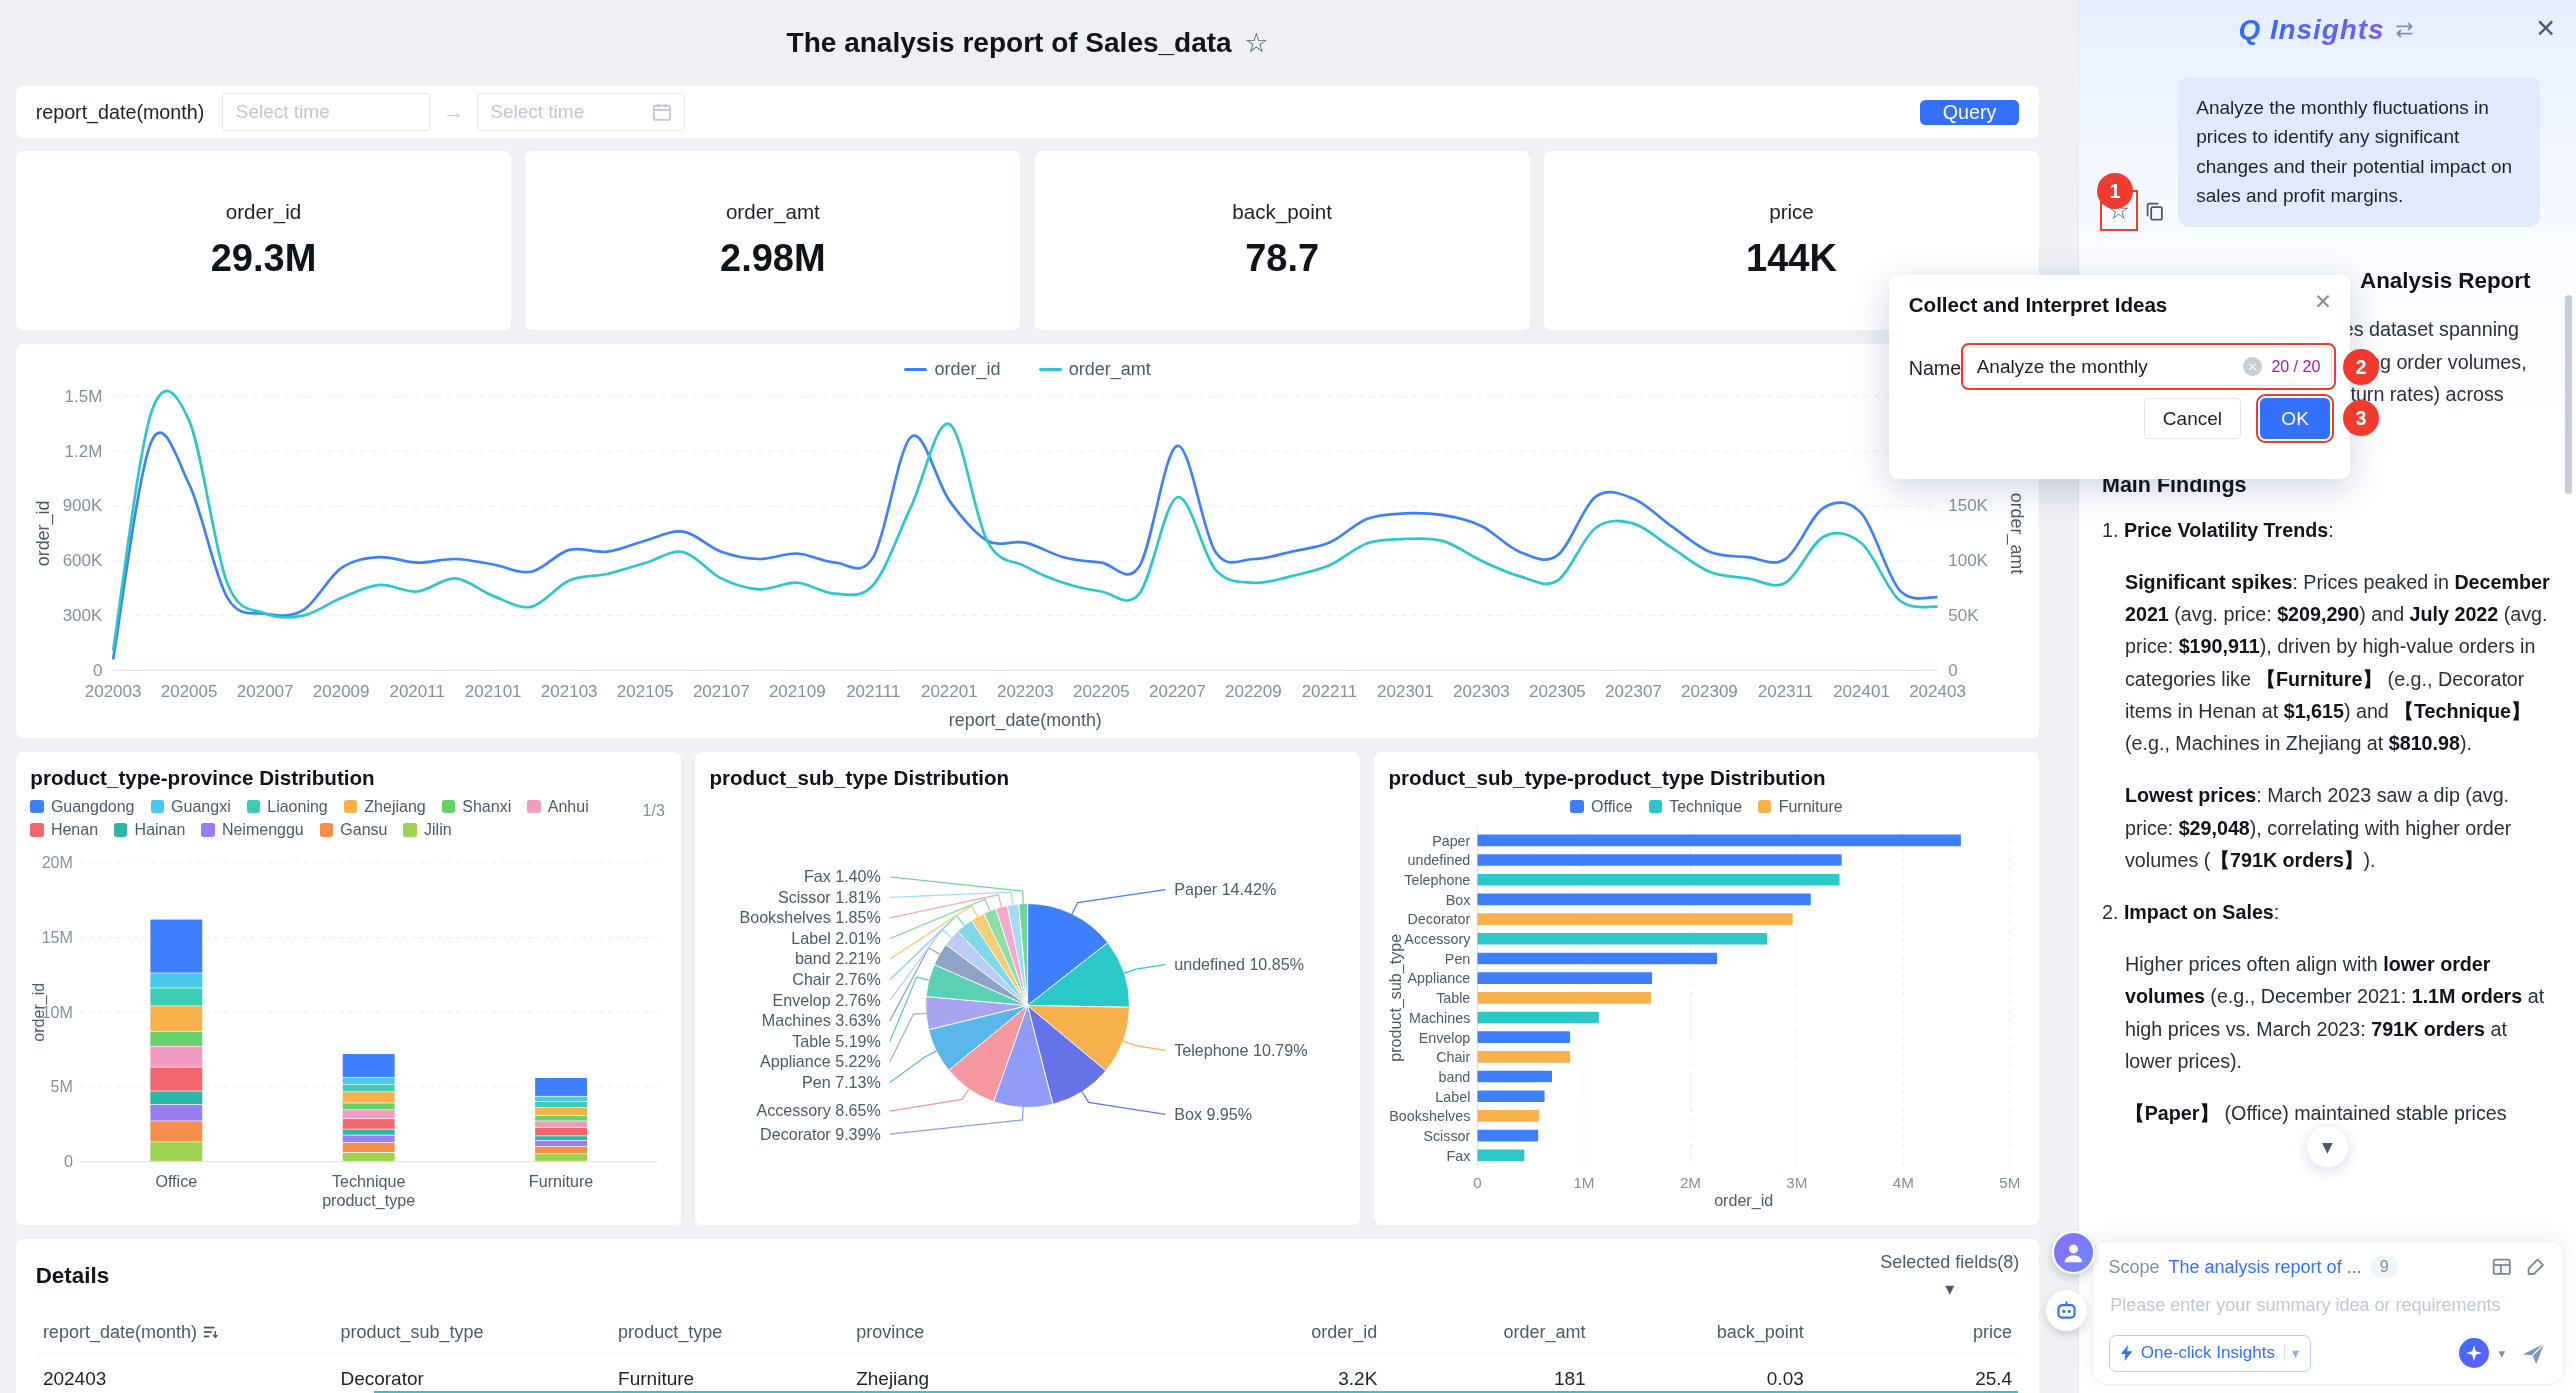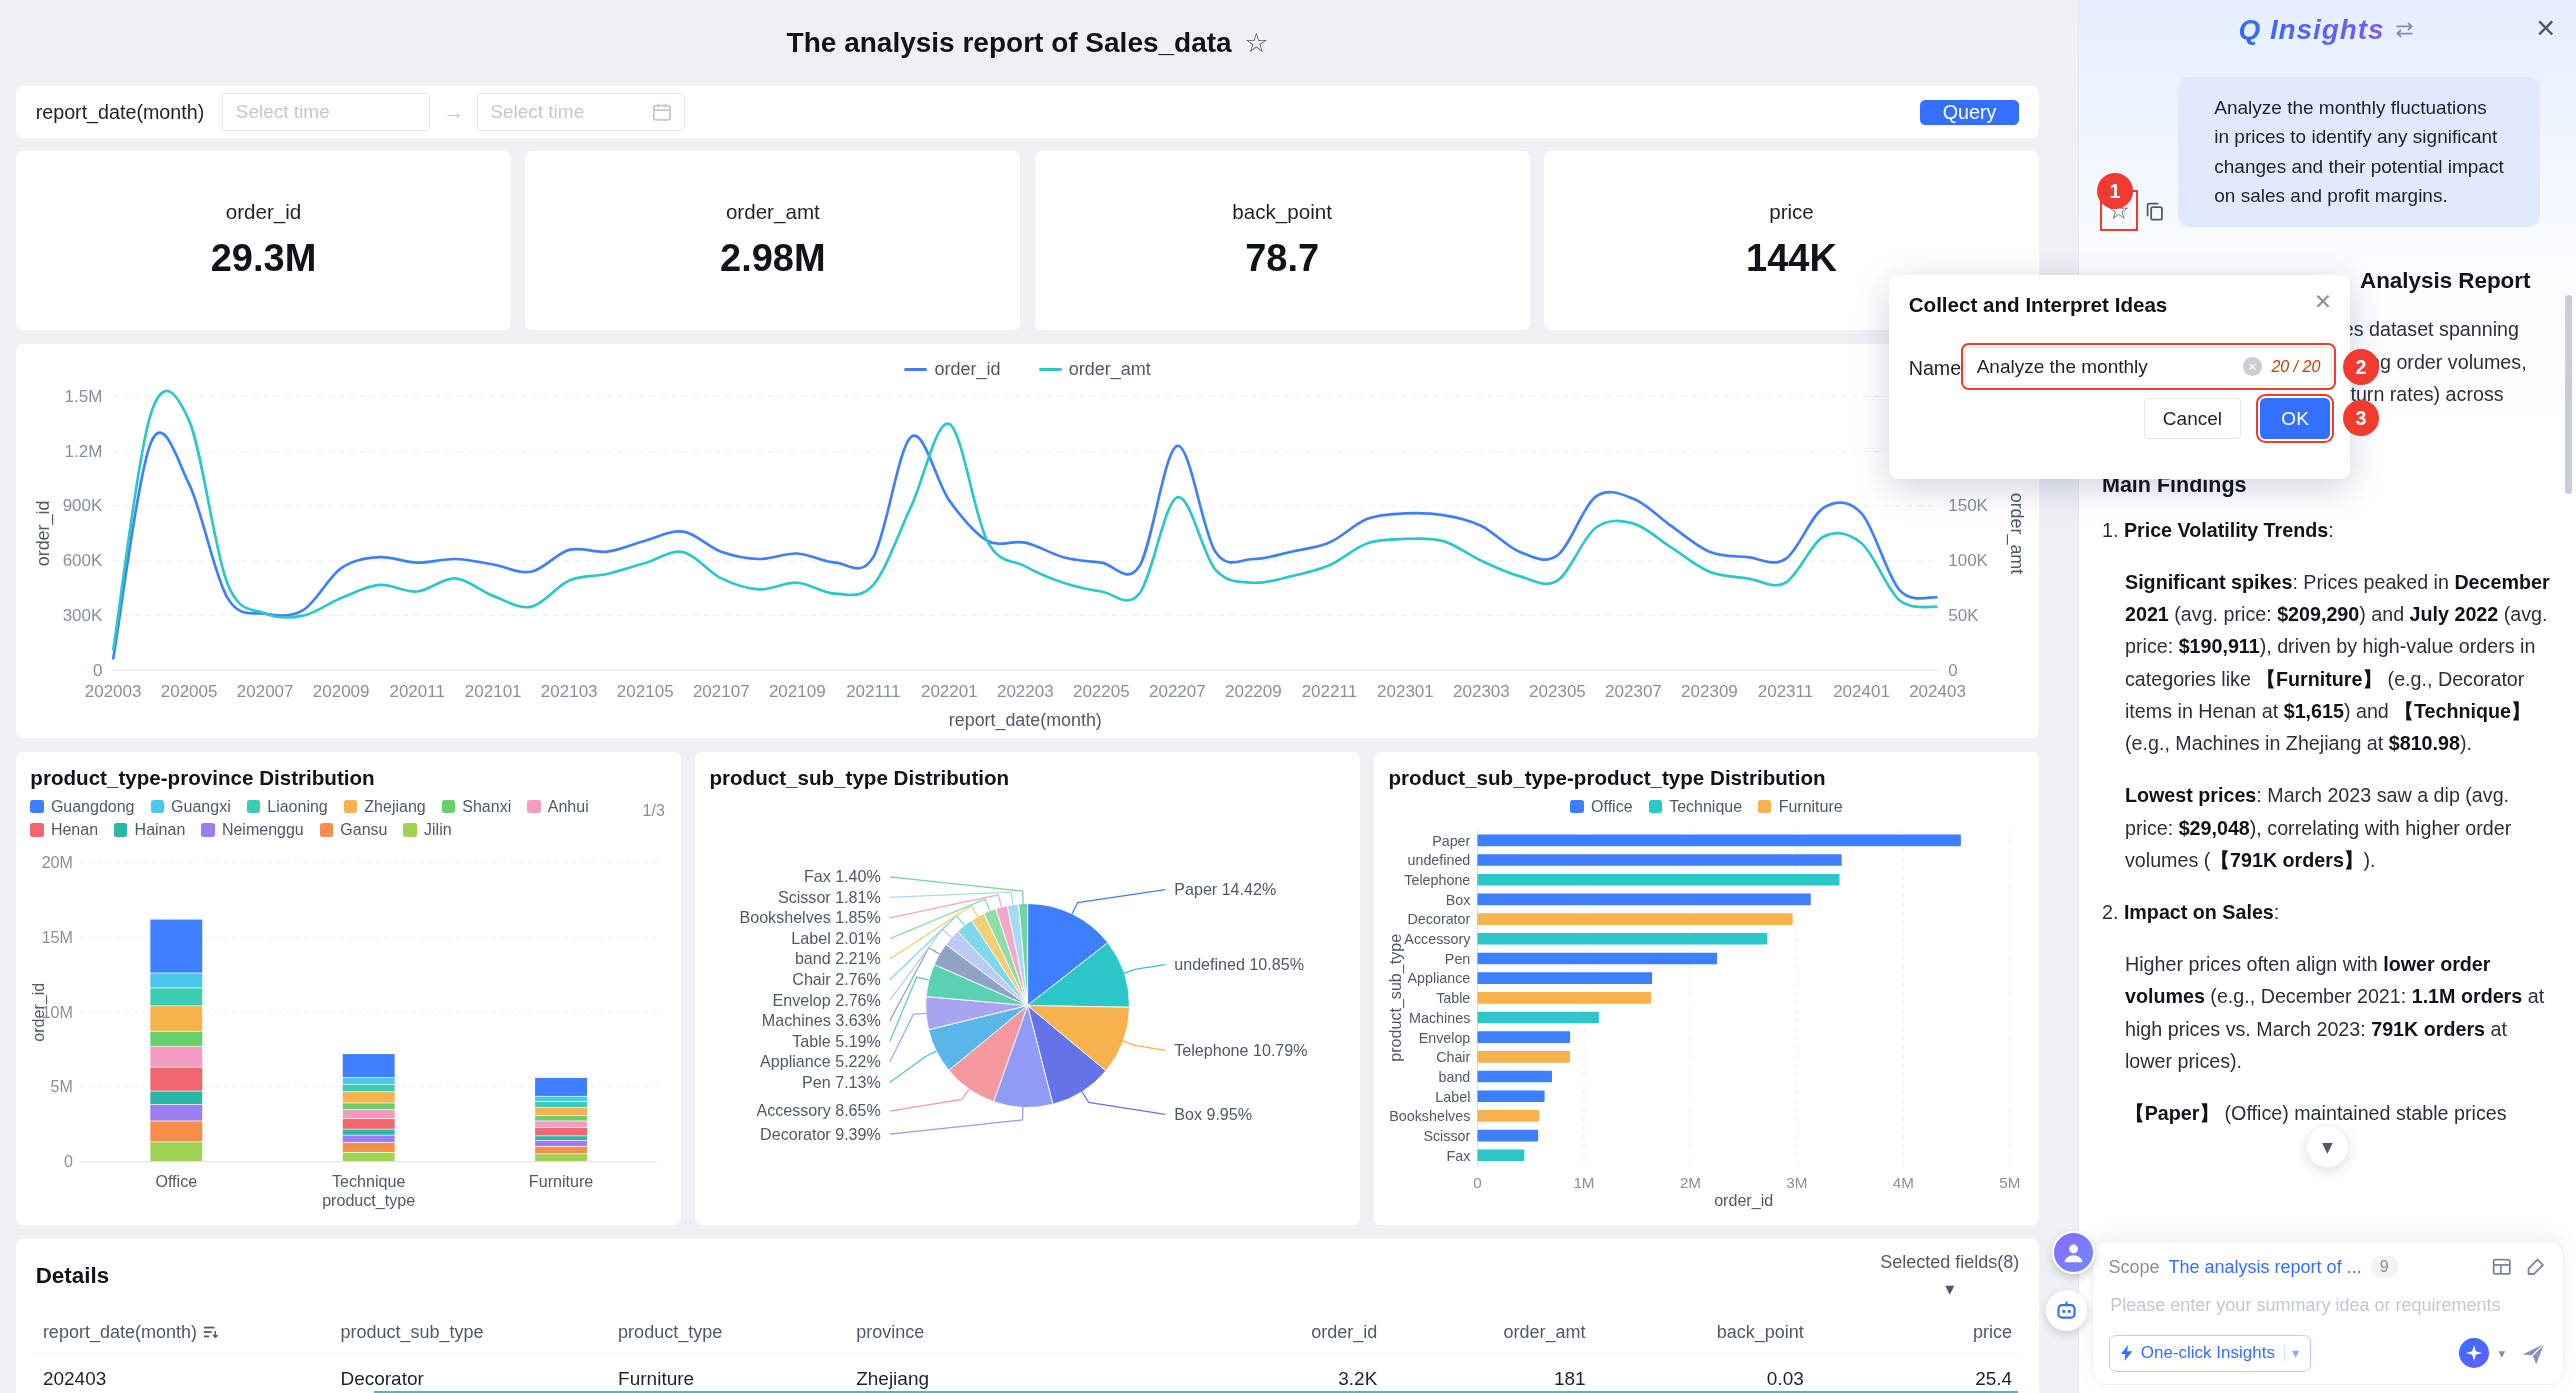--- a/index.html
+++ b/index.html
@@ -52,21 +52,21 @@
   
   .panel { width:498px; position:relative; background:linear-gradient(180deg,#e6eeff 0px,#edf3ff 98px,#fafcff 268px,#ffffff 429px); border-left:0.9px solid #e6e8ef; overflow:hidden; }
   .panel-header { height:59px; display:flex; align-items:center; justify-content:center; position:relative; }
   .q-logo { font-size:28px; font-weight:bold; font-style:italic; background:linear-gradient(90deg,#2f6bff,#7a5cf0); -webkit-background-clip:text; background-clip:text; color:transparent; letter-spacing:0.9px; }
   .swap-ic { margin-left:9px; }
   .panel-close { position:absolute; right:19.7px; top:14.3px; font-size:25px; color:#4e5969; cursor:pointer; font-style:normal; }
 
   .bubble-wrap { display:flex; margin:18px 36px 0 25px; gap:12.5px; }
   .bubble-actions { align-self:flex-end; display:flex; gap:10.7px; align-items:center; }
   .panel-star { font-size:25px; color:#4e5969; cursor:pointer; padding:1.8px 3.6px; }
-  .chat-bubble { flex:1; background:#e1e9fc; border-radius:10.7px; padding:16px 36px; font-size:19px; line-height:1.55; color:#1d2129; }
+  .chat-bubble { flex:1; background:#e1e9fc; border-radius:10.7px; padding:16px 18px; font-size:19px; line-height:1.55; color:#1d2129; }
 
   .report { margin:41px 21.5px 0 23px; }
   .report-title { font-size:22.4px; font-weight:bold; color:#10131a; padding-left:258px; margin-bottom:19.7px; white-space:nowrap; }
   .report p { font-size:19.7px; line-height:1.64; color:#2a2f3a; margin-bottom:19.7px; }
   .report p b { color:#10131a; }
   .mf-title { font-size:21.5px; font-weight:bold; color:#10131a; margin:30px 0 16px; }
   .f-heading { font-size:19.7px; margin-bottom:12.5px; }
   .report .ind { margin-left:23px; }
 
   .scroll-fab { position:absolute; left:227px; top:1125px; width:43px; height:43px; border-radius:50%; background:#fff; border:0.9px solid #eef0f5; box-shadow:0 3.6px 12.5px rgba(30,50,100,.15); display:flex; align-items:center; justify-content:center; font-size:21.5px; color:#4e5969; cursor:pointer; z-index:20; }
@@ -93,21 +93,21 @@
   .assistant-robot { position:absolute; left:2046px; top:1290px; width:41px; height:41px; border-radius:50%; background:#fff; box-shadow:0 3.6px 9px rgba(0,0,0,.15); z-index:50; display:flex; align-items:center; justify-content:center; cursor:pointer; }
 
   
   .modal { position:absolute; left:1889px; top:275px; width:461px; height:204px; background:#fff; border-radius:9px; box-shadow:0 9px 36px rgba(15,35,95,.2); z-index:90; }
   .modal-title { position:absolute; left:19.7px; top:18px; font-size:20.6px; font-weight:bold; color:#10131a; }
   .modal-close { position:absolute; right:18px; top:14.3px; font-size:21.5px; color:#86909c; cursor:pointer; }
   .name-label { position:absolute; left:19.7px; top:82px; font-size:19.7px; color:#1d2129; }
   .name-input { position:absolute; left:76px; top:72px; width:367px; height:39px; border:0.9px solid #e5e6eb; border-radius:3.6px; display:flex; align-items:center; padding:0 10.7px; background:#fff; }
   .name-value { flex:1; font-size:19px; color:#1d2129; white-space:nowrap; overflow:hidden; }
   .clear-ic { width:19.7px; height:19.7px; border-radius:50%; background:#c9cdd4; color:#fff; font-size:11.6px; display:flex; align-items:center; justify-content:center; cursor:pointer; }
-  .char-counter { font-size:16px; color:#c2410c; margin-left:9px; white-space:nowrap;font-style:italic; }
+  .char-counter { font-size:16px; color:#a21caf; margin-left:9px; white-space:nowrap; }
   .btn-cancel { position:absolute; right:109px; top:123px; height:41px; padding:0 18px; background:#fff; border:0.9px solid #e5e6eb; border-radius:4px; font-size:19px; color:#1d2129; cursor:pointer; }
   .btn-ok { position:absolute; right:19.7px; top:123px; height:41px; padding:0 21.5px; background:#3370ff; border:none; border-radius:5.4px; font-size:19px; color:#fff; cursor:pointer; }
 
   
   .anno-outline { outline:2.7px solid #f03b2e; outline-offset:2.7px; }
   .anno-circle { position:absolute; width:36px; height:36px; border-radius:50%; background:#f03b2e; color:#fff; font-size:19.7px; font-weight:bold; display:flex; align-items:center; justify-content:center; z-index:100; }
   .anno-1 { left:2097px; top:173px; }
   .anno-2 { left:2343px; top:349px; }
   .anno-3 { left:2343px; top:400px; }
 

